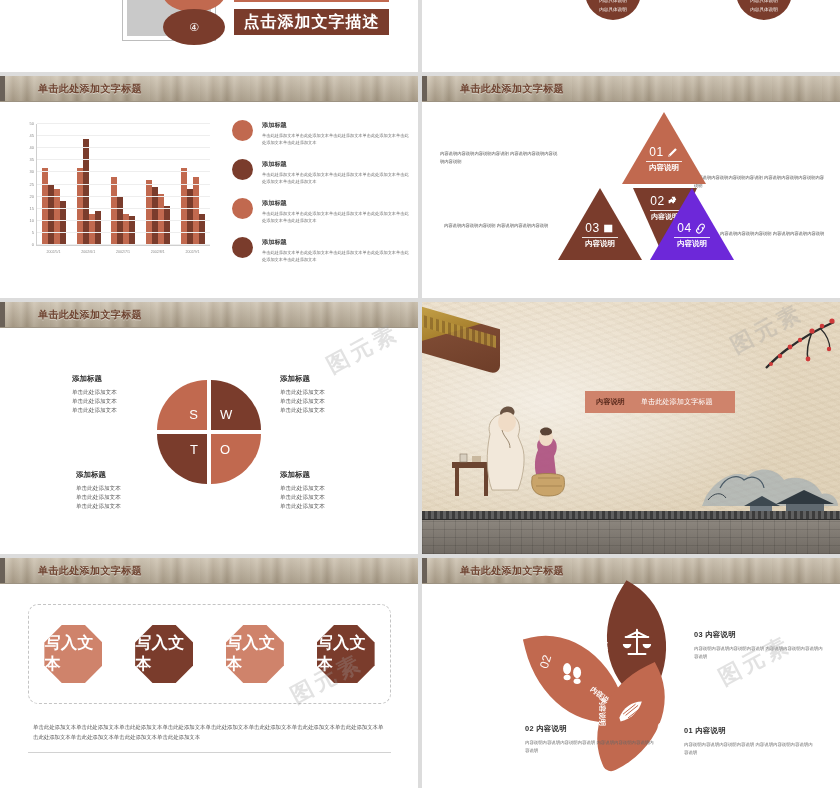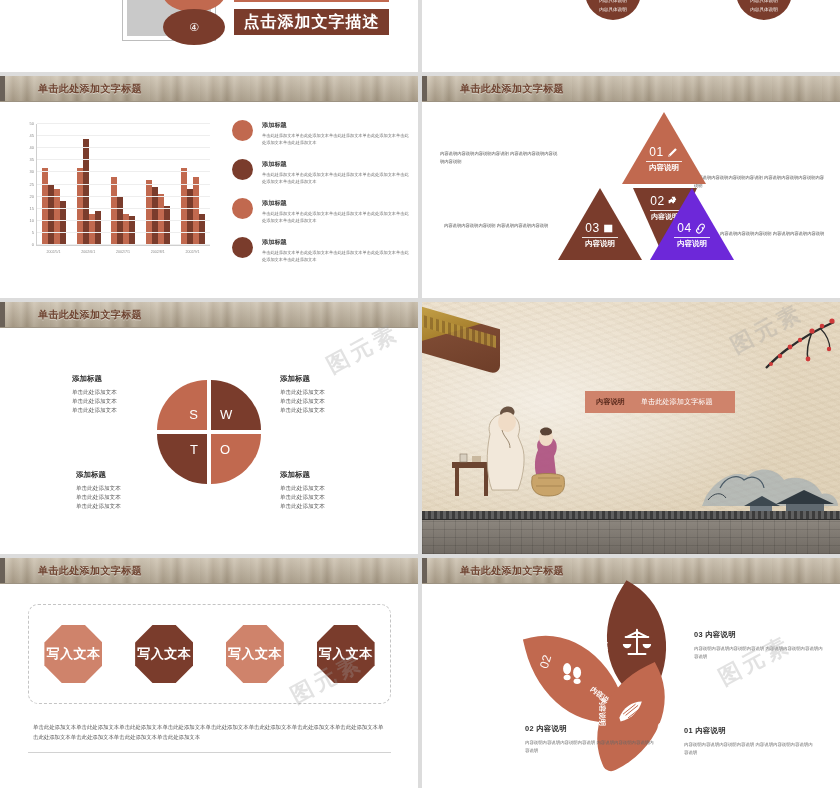--- a/index.html
+++ b/index.html
@@ -216,21 +216,21 @@
     border:1px dashed #c4c4c4; border-radius:10px;
   }
   .octrow {
     position:absolute; left:28px; top:20px; width:363px; height:100px;
     display:flex; align-items:center; justify-content:space-around;
   }
   .oct {
     width:58px; height:58px;
     clip-path:polygon(30% 0,70% 0,100% 30%,100% 70%,70% 100%,30% 100%,0 70%,0 30%);
     display:flex; align-items:center; justify-content:center;
-    color:#fff; font-size:13px; font-weight:bold; letter-spacing:.5px;
+    color:#fff; font-size:16px; font-weight:bold; letter-spacing:.5px;
   }
   .oct.lt { background:#cf836b; }
   .oct.dk { background:#7a3c2c; }
   .s7-para {
     position:absolute; left:33px; top:138px; width:352px;
     font-size:5.4px; line-height:1.85; color:#555; word-break:break-all;
   }
   .s7-rule { position:absolute; left:28px; top:168px; width:363px; height:1px; background:#d2d2d2; }
 
   

